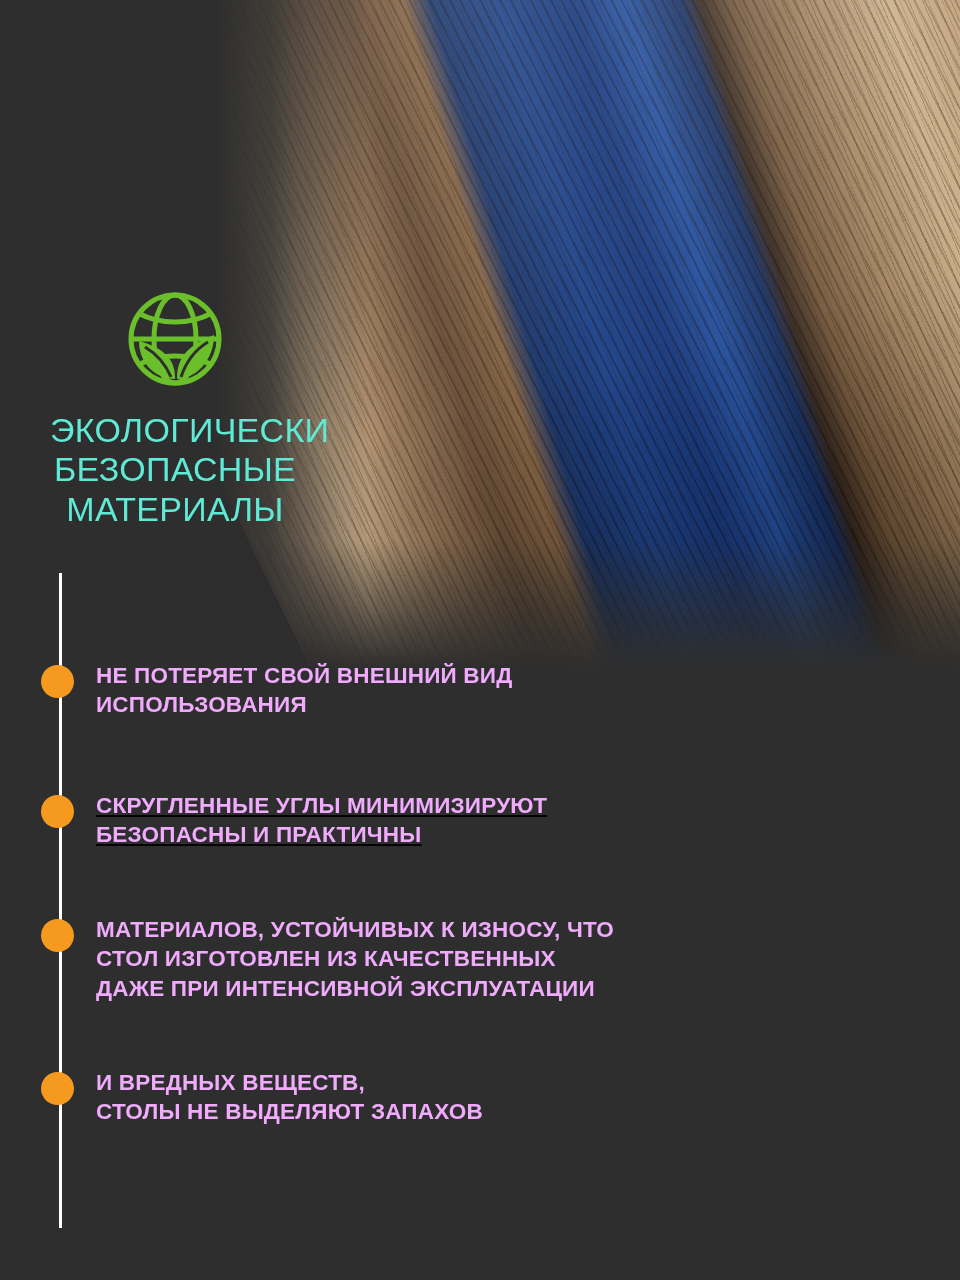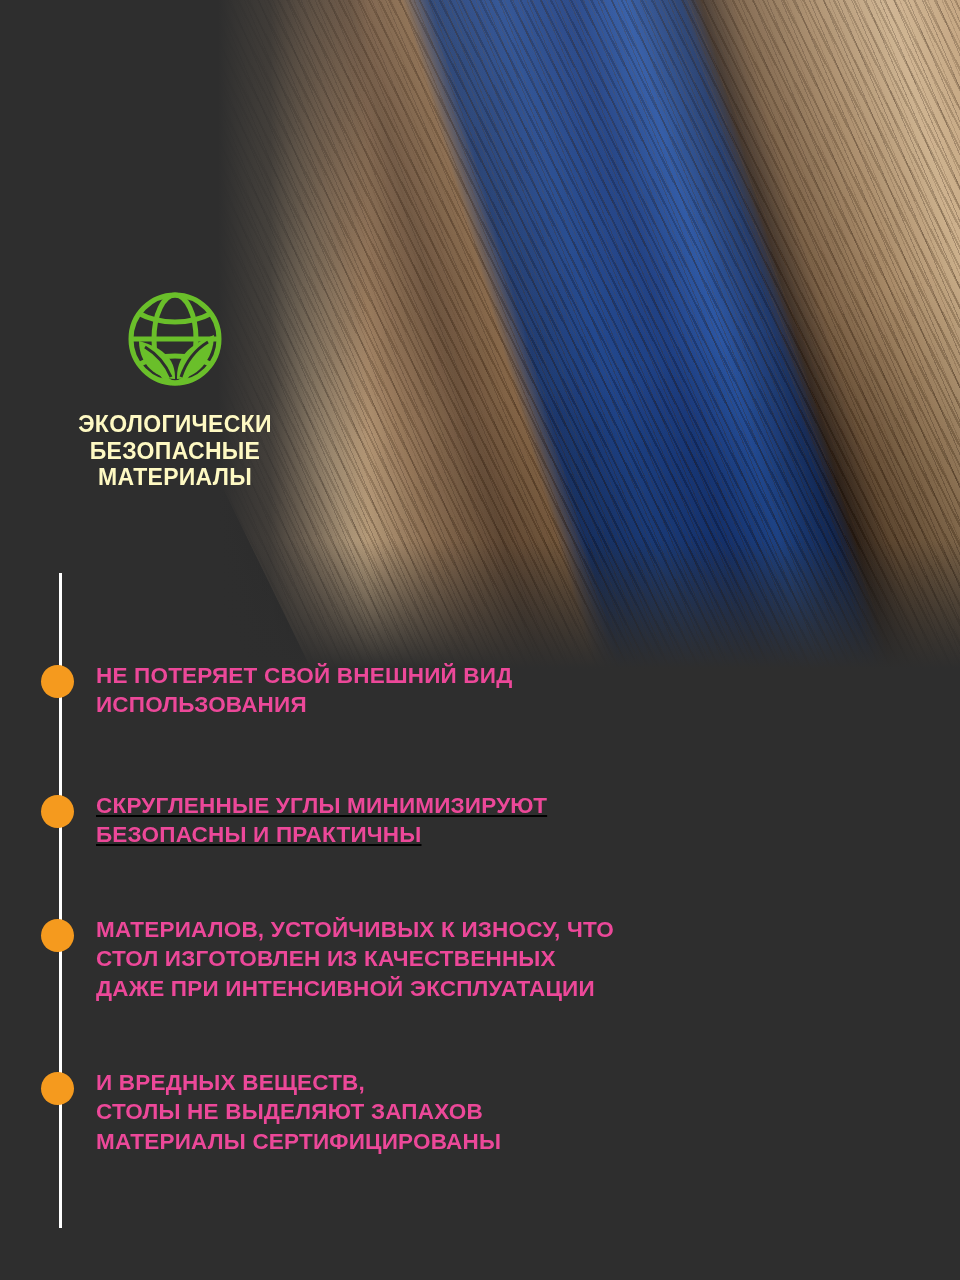--- a/index.html
+++ b/index.html
@@ -129,23 +129,23 @@
     width: 250px;
     text-align: center;
   }
   #eco-icon {
     width: 120px;
     height: 108px;
     margin: 0 auto 18px auto;
     display: block;
   }
   #eco-text {
-    color: #fef9c3;
-    font-weight: bold;
-    font-size: 23px;
+    color: #5eead4;
+    font-weight: normal;
+    font-size: 34px;
     line-height: 1.16;
     letter-spacing: 0.3px;
     text-transform: uppercase;
   }
   #eco-text div { white-space: nowrap; }
 
   
   #timeline-line {
     position: absolute;
     left: 59px;
@@ -163,21 +163,21 @@
     position: absolute;
     left: 0;
     top: 4px;
     width: 33px;
     height: 33px;
     border-radius: 50%;
     background: #f59a1e;
   }
   .feature-text {
     margin-left: 55px;
-    color: #ec4899;
+    color: #f0abfc;
     font-weight: bold;
     font-size: 22.5px;
     line-height: 1.3;
     letter-spacing: 0.2px;
     text-transform: uppercase;
   }
   #feature-0 { top: 661px; }
   #feature-1 { top: 791px; text-decoration: underline; }
   #feature-2 { top: 915px; }
   #feature-3 { top: 1068px; }
@@ -247,17 +247,16 @@
       <div>СТОЛ ИЗГОТОВЛЕН ИЗ КАЧЕСТВЕННЫХ</div>
       <div>ДАЖЕ ПРИ ИНТЕНСИВНОЙ ЭКСПЛУАТАЦИИ</div>
     </div>
   </div>
 
   <div class="feature" id="feature-3">
     <span class="bullet"></span>
     <div class="feature-text">
       <div> И ВРЕДНЫХ ВЕЩЕСТВ,</div>
       <div>СТОЛЫ НЕ ВЫДЕЛЯЮТ ЗАПАХОВ</div>
-      <div>МАТЕРИАЛЫ СЕРТИФИЦИРОВАНЫ</div>
     </div>
   </div>
 
 </div>
 
 </body></html>

